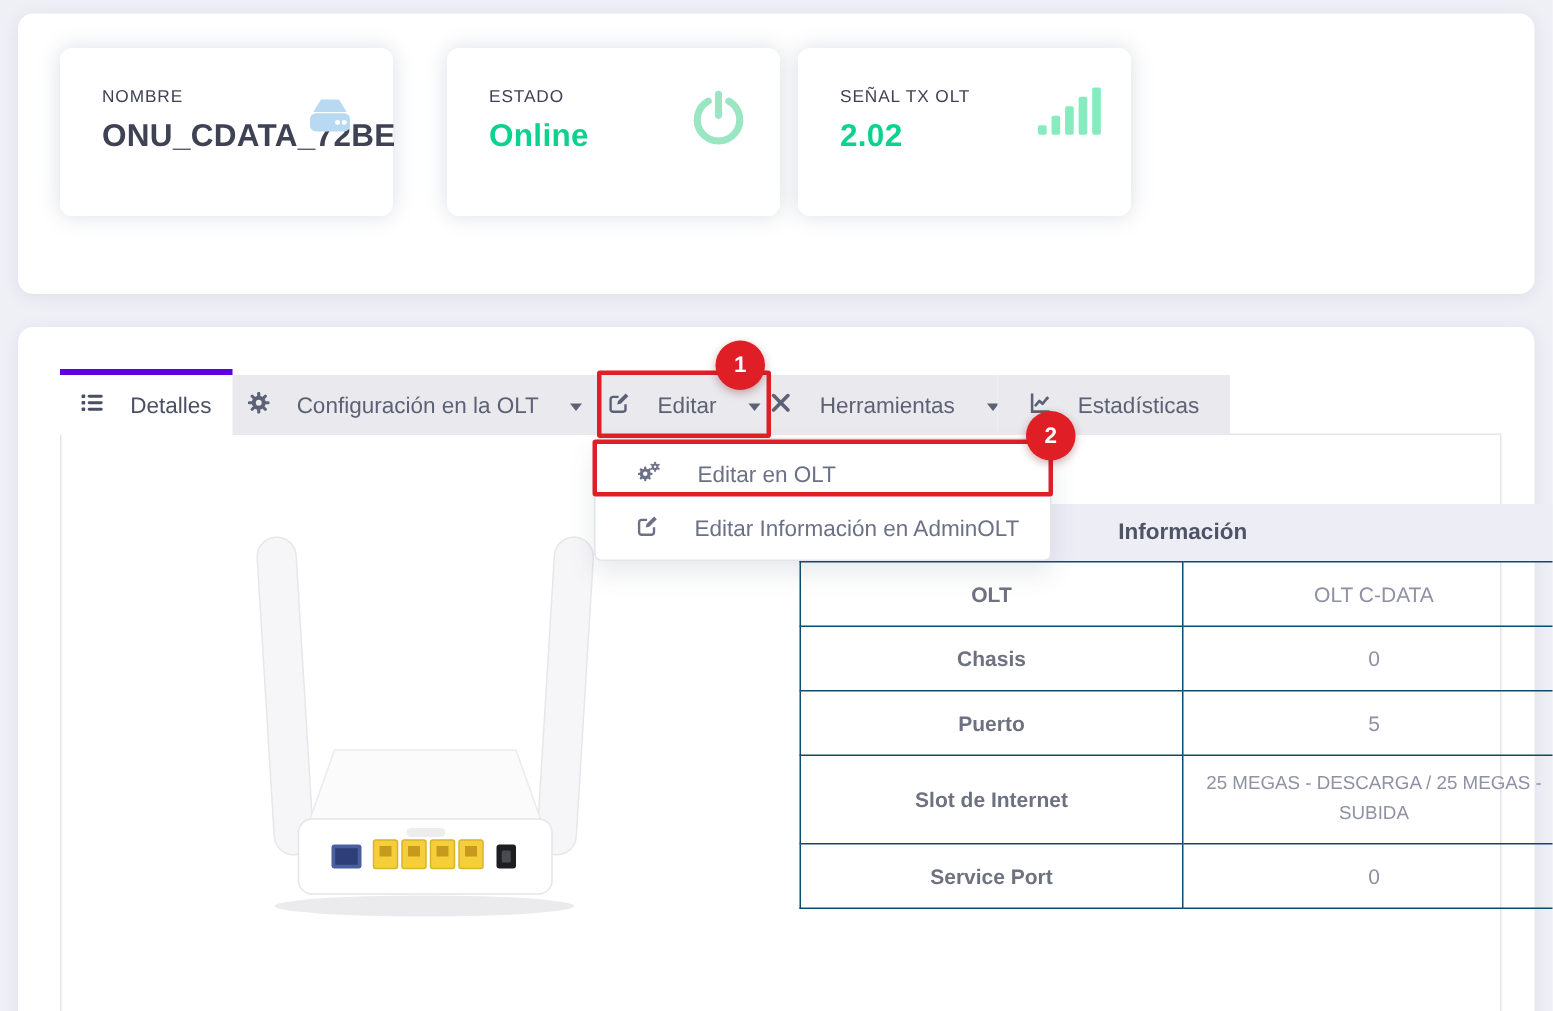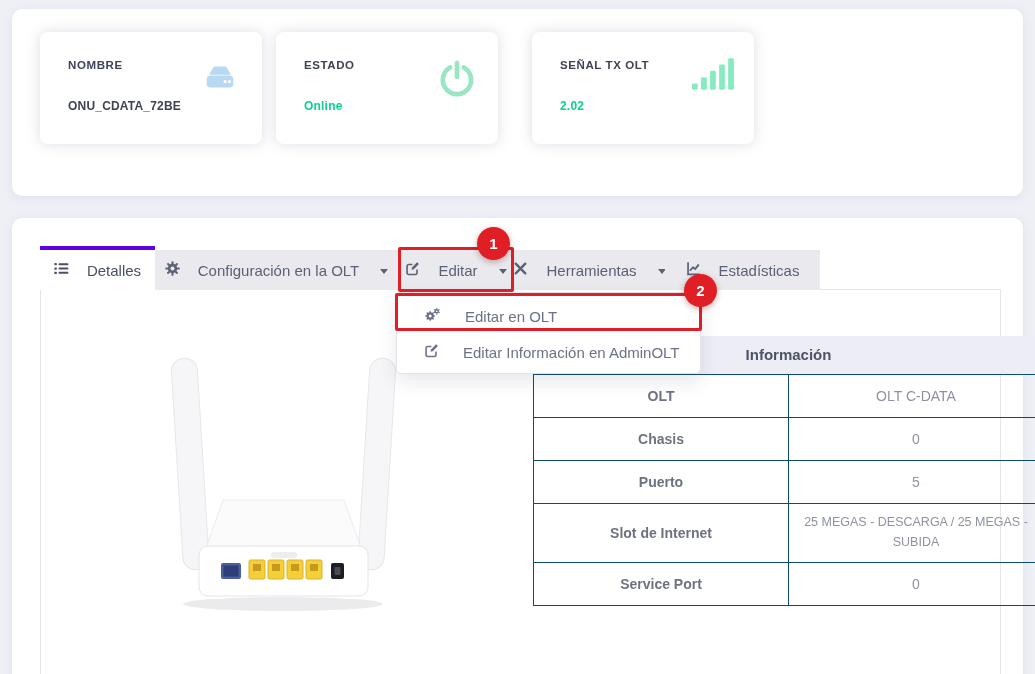--- a/index.html
+++ b/index.html
@@ -15,23 +15,23 @@
   body{font-family:"Liberation Sans",sans-serif;background:#eff0f6}
   .page{position:relative;width:1035px;height:674px;background:#eff0f6;overflow:hidden}
 
   .panel{position:absolute;background:#fff;border-radius:10px;box-shadow:0 2px 10px rgba(140,145,170,.16)}
   .top-panel{left:12px;top:9px;width:1011px;height:187px}
   .main-panel{left:12px;top:218px;width:1011px;height:470px}
 
   
   .stat-card{position:absolute;top:23px;width:222px;height:112px;background:#fff;border-radius:8px;
              box-shadow:0 0 14px rgba(140,145,170,.30);padding:27px 0 0 28px}
-  .stat-card.c1{left:28px}.stat-card.c2{left:264px}.stat-card.c3{left:520px}.stat-card.c4{left:766px}
-  .stat-label{font-size:11.5px;font-weight:700;color:#3e4254;letter-spacing:.6px}
-  .stat-value{margin-top:28px;font-size:12px;font-weight:700;color:#3e4254;letter-spacing:.2px}
+  .stat-card.c1{left:28px}.stat-card.c2{left:286px}.stat-card.c3{left:520px}.stat-card.c4{left:766px}
+  .stat-label{font-size:11.5px;font-weight:400;color:#3e4254;letter-spacing:.6px}
+  .stat-value{margin-top:8px;font-size:21px;font-weight:700;color:#3e4254;letter-spacing:.2px}
   .stat-value.green{color:var(--success-green)}
   .stat-icon{position:absolute;right:20px;top:26px;display:flex}
   .icon-blue{color:var(--card-icon-blue)}
   .icon-mint{color:var(--card-icon-green)}
   .icon-signal{color:var(--signal-green)}
 
   
   .purple-bar{position:absolute;left:28px;top:28px;width:115px;height:4px;background:var(--accent-purple);z-index:3}
   .tabs{position:absolute;left:28px;top:32px;height:40px;display:flex;z-index:2}
   .tab{height:40px;display:flex;align-items:center;justify-content:center;gap:18px;background:#e9e9ee;

